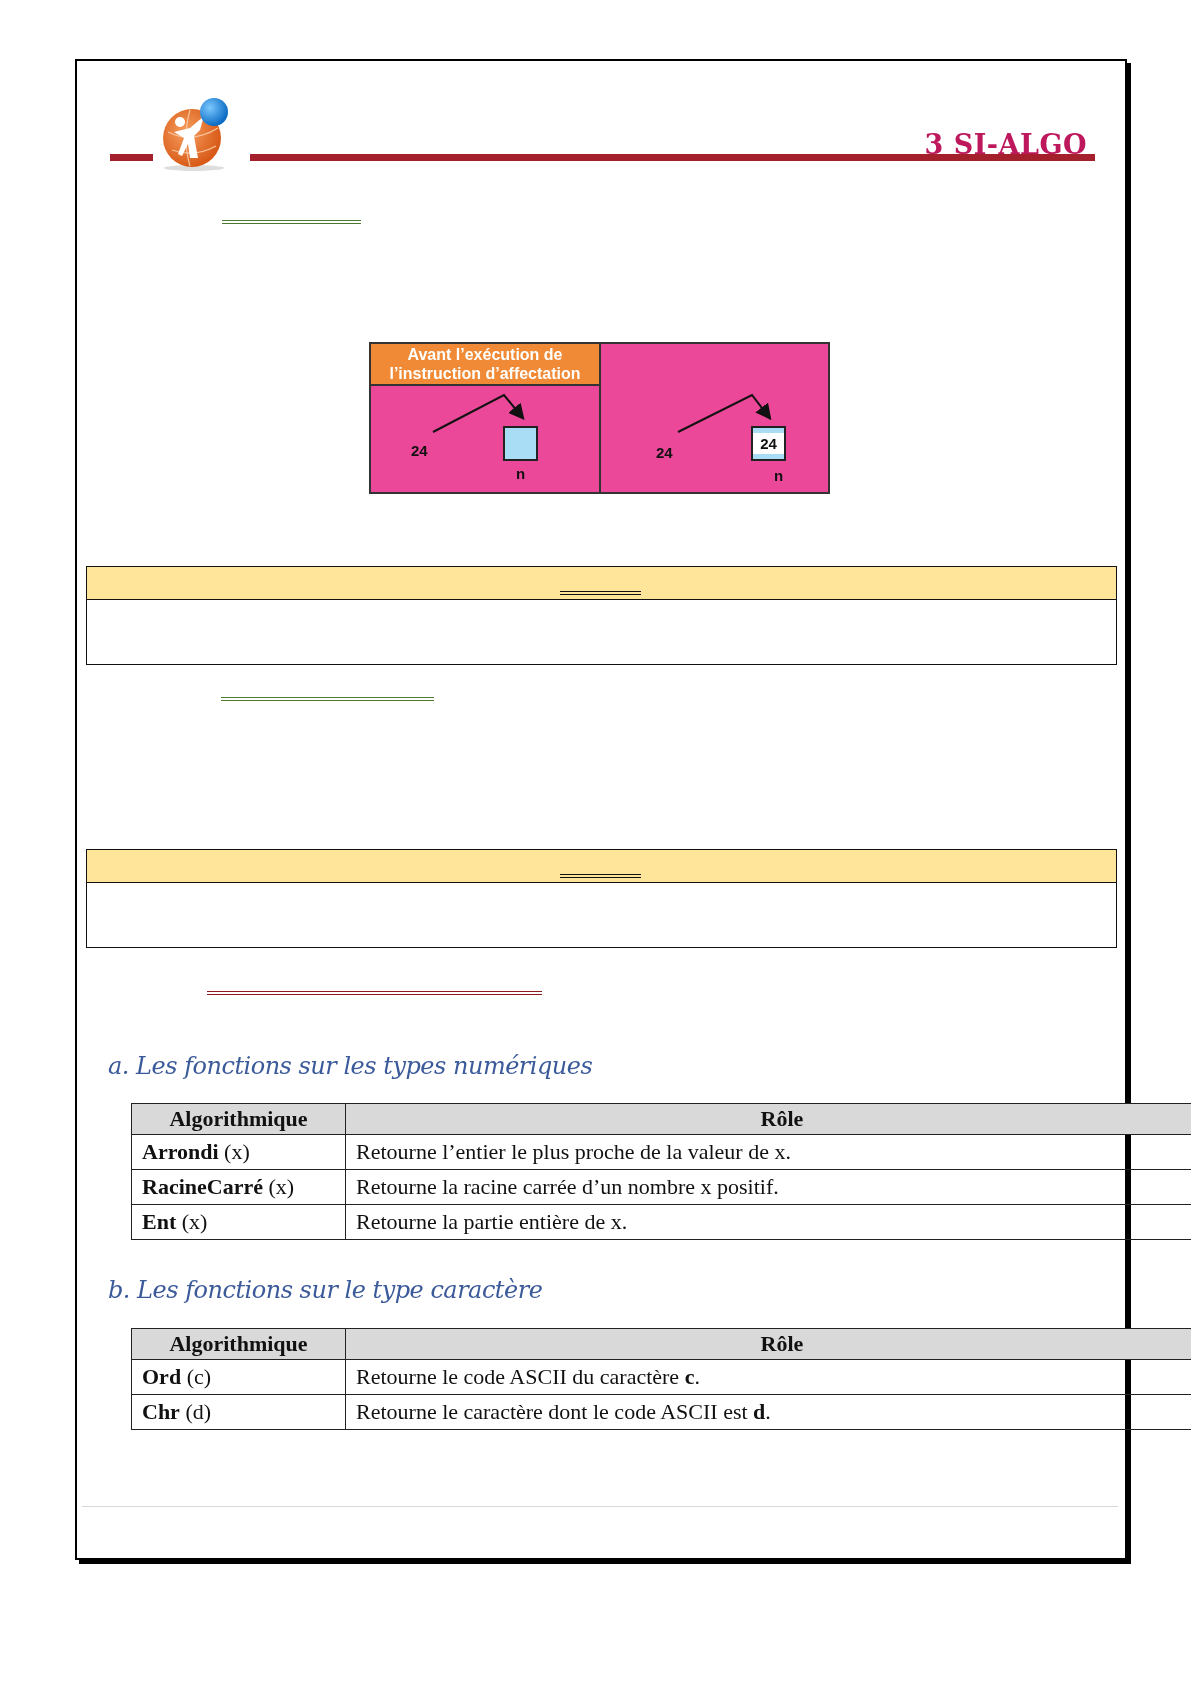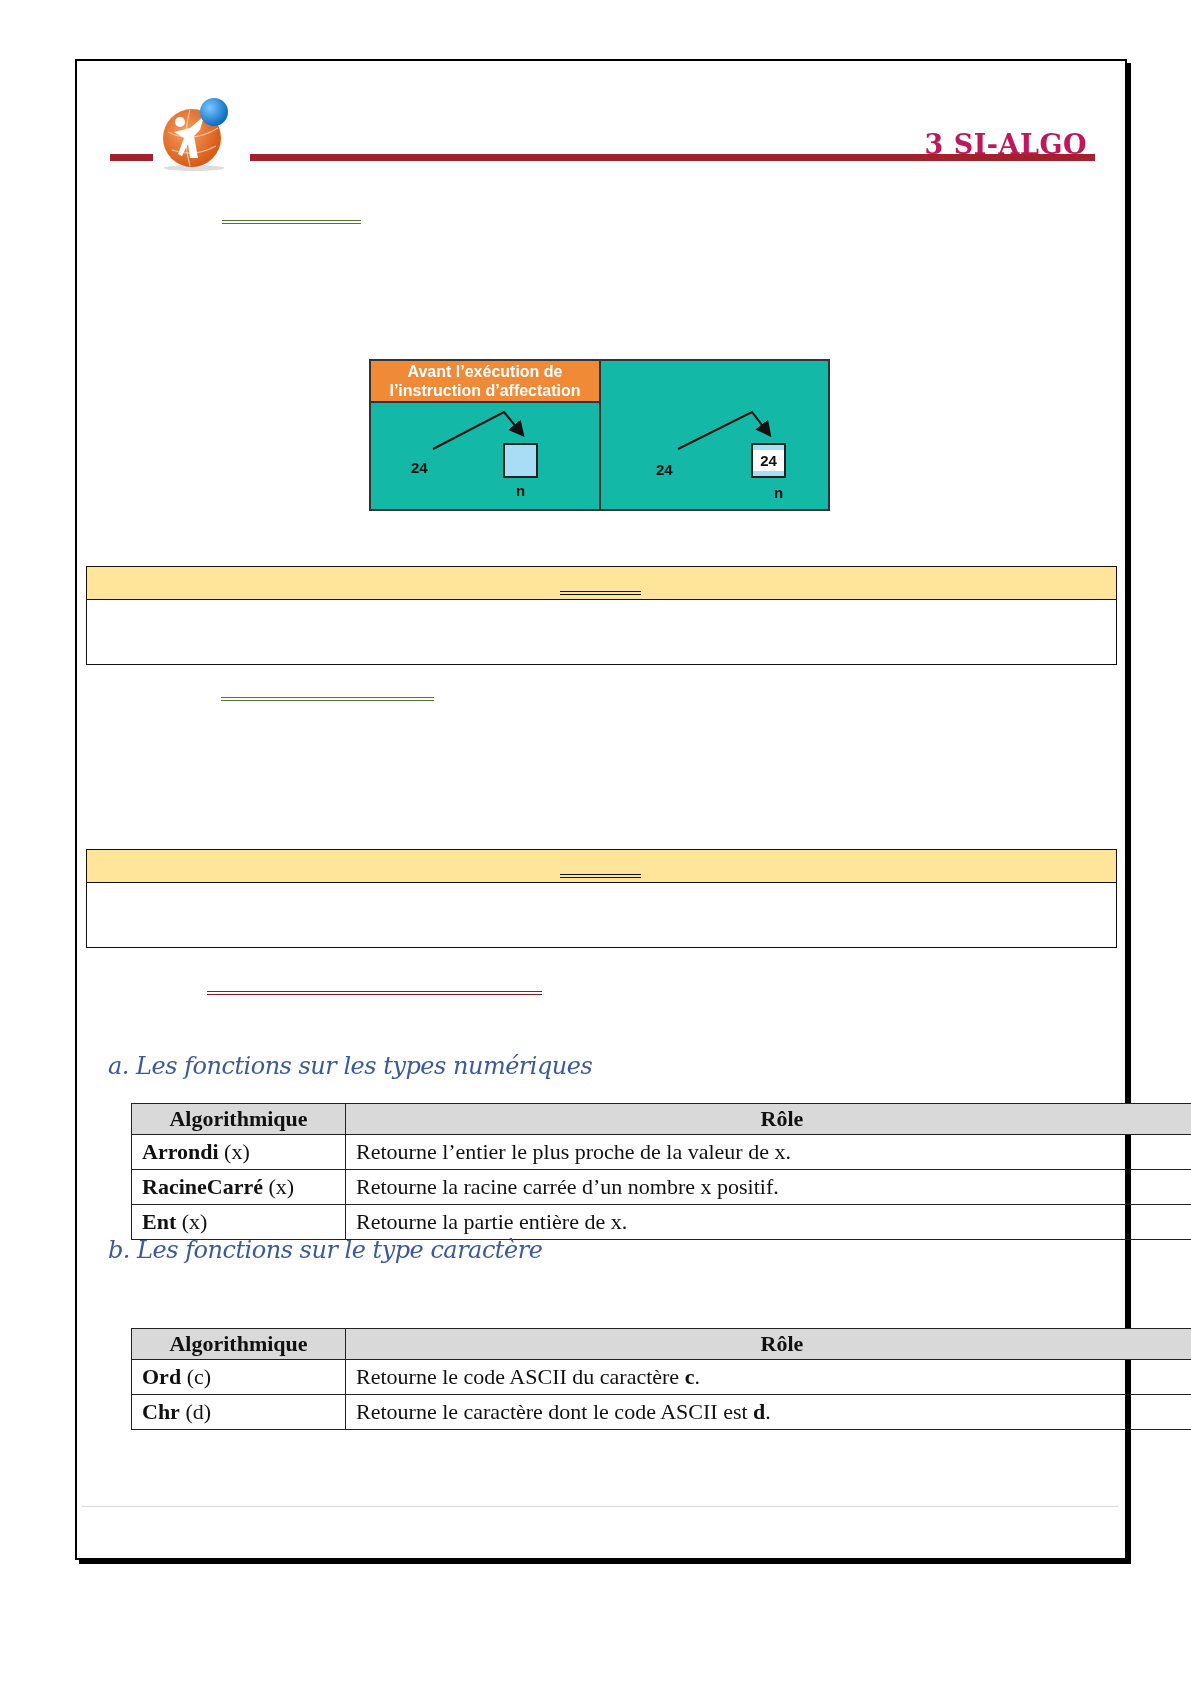--- a/index.html
+++ b/index.html
@@ -14,21 +14,21 @@
   .hdr-line-right { left: 250px; top: 154px; width: 845px; height: 7px; background: #a3202c; }
   .logo { left: 160px; top: 92px; width: 76px; height: 80px; }
   .doc-title { right: 104px; top: 113px; font-family: "DejaVu Serif", serif; font-weight: bold; font-size: 27px; color: #be185d; letter-spacing: 0.5px; margin-top: 16px; }
 
   
   .dbl-green { height: 2px; border-top: 1.5px solid #4e7a2e; border-bottom: 1.5px solid #4e7a2e; }
   .dbl-red { height: 2px; border-top: 1.5px solid #8b1a1a; border-bottom: 1.5px solid #8b1a1a; }
   .dbl-black { height: 2px; border-top: 1.5px solid #111; border-bottom: 1.5px solid #111; }
 
   
-  .diagram { left: 369px; top: 359px; width: 457px; height: 148px; border: 2px solid #333; background: #14b8a6; }
+  .diagram { left: 369px; top: 342px; width: 457px; height: 148px; border: 2px solid #333; background: #ec4899; }
   .diag-head { position: absolute; top: 0; height: 42px; background: #f08a36; color: #fff; font-family: "Liberation Sans", sans-serif; font-weight: bold; font-size: 16px; line-height: 19px; text-align: center; display: flex; align-items: center; justify-content: center; border-bottom: 2px solid #333; box-sizing: border-box; }
   .diag-head.left { left: 0; width: 230px; border-right: 2px solid #333; }
   .diag-head.right { left: 230px; width: 227px; }
   .diag-divider { position: absolute; left: 228px; top: 42px; width: 2px; height: 106px; background: #333; }
   .diag-svg { position: absolute; left: 0; top: 0; }
   .diag-label { position: absolute; font-family: "Liberation Sans", sans-serif; font-weight: bold; font-size: 15px; color: #111; }
   .var-box { position: absolute; width: 31px; height: 31px; border: 2px solid #222; background: #a9dcf5; }
   .var-box-val { position: absolute; left: 0; top: 5px; width: 31px; height: 21px; background: #fff; font-family: "Liberation Sans", sans-serif; font-weight: bold; font-size: 15px; text-align: center; line-height: 21px; color: #111; }
 
   
@@ -134,21 +134,21 @@
     <td class="algo"><span class="fname">RacineCarré</span><span> (x)</span></td>
     <td>Retourne la racine carrée d’un nombre x positif.</td>
   </tr>
   <tr>
     <td class="algo"><span class="fname">Ent</span><span> (x)</span></td>
     <td>Retourne la partie entière de x.</td>
   </tr>
 </tbody>
   </table>
 
-<div class="abs sub-heading" style="left:108px; top:1236px;">b. Les fonctions sur le type caractère</div>
+<div class="abs sub-heading" style="left:108px; top:1276px;">b. Les fonctions sur le type caractère</div>
 <table class="fn" style="top:1321px;">
   <tbody>
       <tr>
     <th>Algorithmique</th>
     <th>Rôle</th>
   </tr>
   <tr>
     <td class="algo"><span class="fname">Ord</span><span> (c)</span></td>
     <td><span>Retourne le code ASCII du caractère </span><b>c</b><span>.</span></td>
   </tr>

